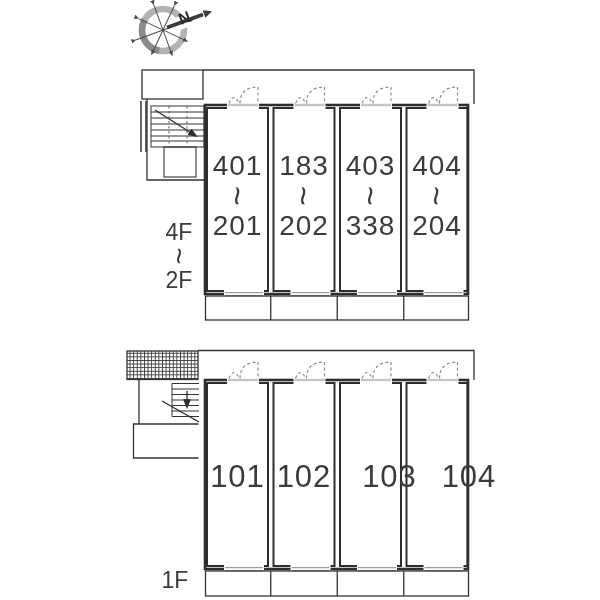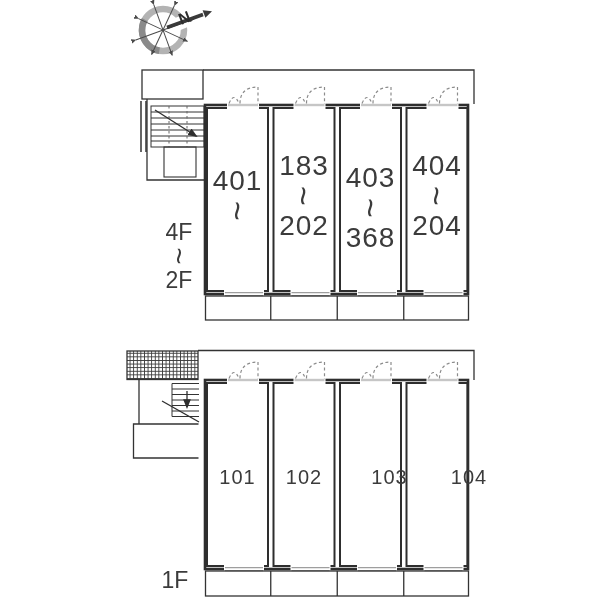--- a/index.html
+++ b/index.html
@@ -12,21 +12,21 @@
     position:absolute;width:61px;display:flex;flex-direction:column;
     align-items:center;justify-content:center;text-align:center;
   }
   .unit-num{display:block;font-size:28px;line-height:30px;letter-spacing:1px;white-space:nowrap;}
   .tilde{display:block;transform:rotate(90deg);font-size:34px;line-height:30px;}
   .side-label{
     position:absolute;display:flex;flex-direction:column;align-items:center;
     text-align:center;font-size:23px;line-height:24px;
   }
   .side-label .tilde{font-size:29px;line-height:24px;}
-  .floor1-num{font-size:20px;letter-spacing:1px;}
+  .floor1-num{font-size:31px;letter-spacing:1px;}
 </style>
 </head>
 <body>
 
 <div id="canvas">
 
   <svg id="plan-svg" width="600" height="600" viewBox="0 0 600 600">
     <defs>
       <pattern id="hatch" width="3.6" height="3.6" patternUnits="userSpaceOnUse">
         <rect width="3.6" height="3.6" fill="#ffffff"></rect>
@@ -134,30 +134,31 @@
       <g fill="none" stroke="#333333" stroke-width="1.3">
         <rect x="205.5" y="571" width="263" height="25"></rect>
         <path d="M270.75,571 V596 M337.25,571 V596 M403.75,571 V596"></path>
       </g>
     </g>
   </svg>
 
   <div class="unit-label" style="left:207px;top:148px;height:96px;">
     <span class="unit-num">401</span>
     <span class="tilde">~</span>
+    <span class="unit-num">201</span>
   </div>
   <div class="unit-label" style="left:273.5px;top:148px;height:96px;">
     <span class="unit-num">183</span>
     <span class="tilde">~</span>
     <span class="unit-num">202</span>
   </div>
-  <div class="unit-label" style="left:340px;top:148px;height:96px;margin-top:12px;">
+  <div class="unit-label" style="left:340px;top:148px;height:96px;">
     <span class="unit-num">403</span>
     <span class="tilde">~</span>
-    <span class="unit-num">368</span>
+    <span class="unit-num">338</span>
   </div>
   <div class="unit-label" style="left:406.5px;top:148px;height:96px;">
     <span class="unit-num">404</span>
     <span class="tilde">~</span>
     <span class="unit-num">204</span>
   </div>
 
   <div class="side-label" style="left:156px;top:220px;width:46px;">
     <span>4F</span>
     <span class="tilde">~</span>

